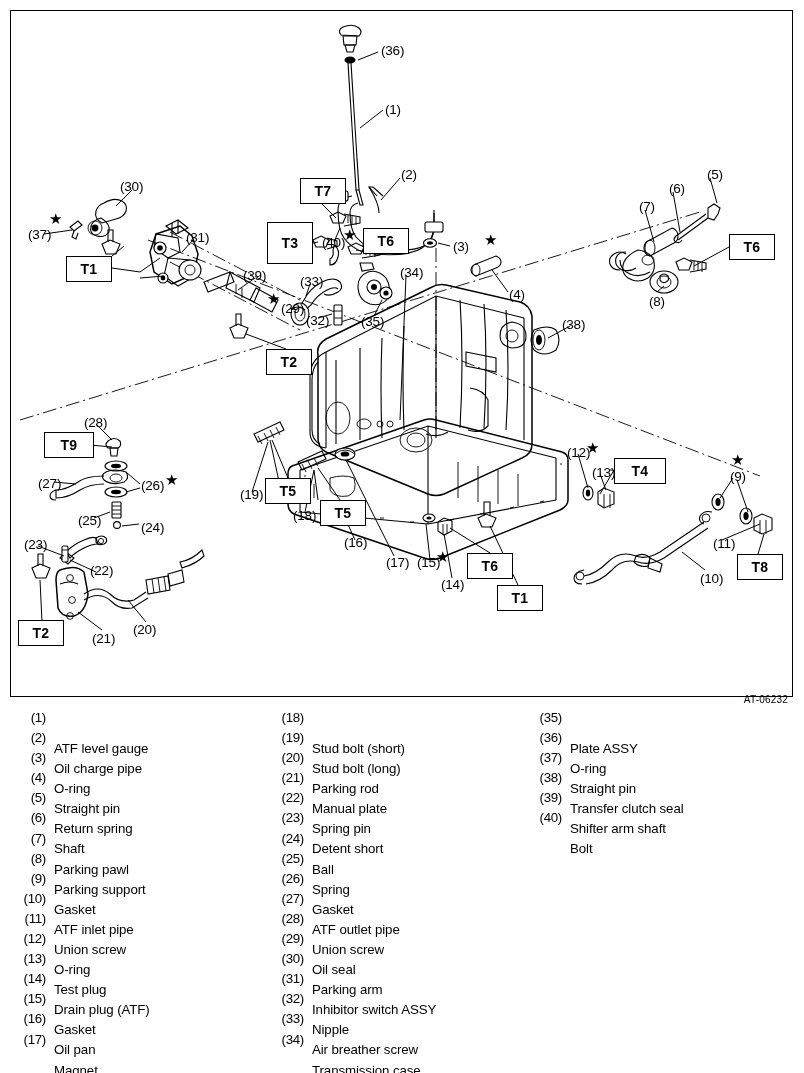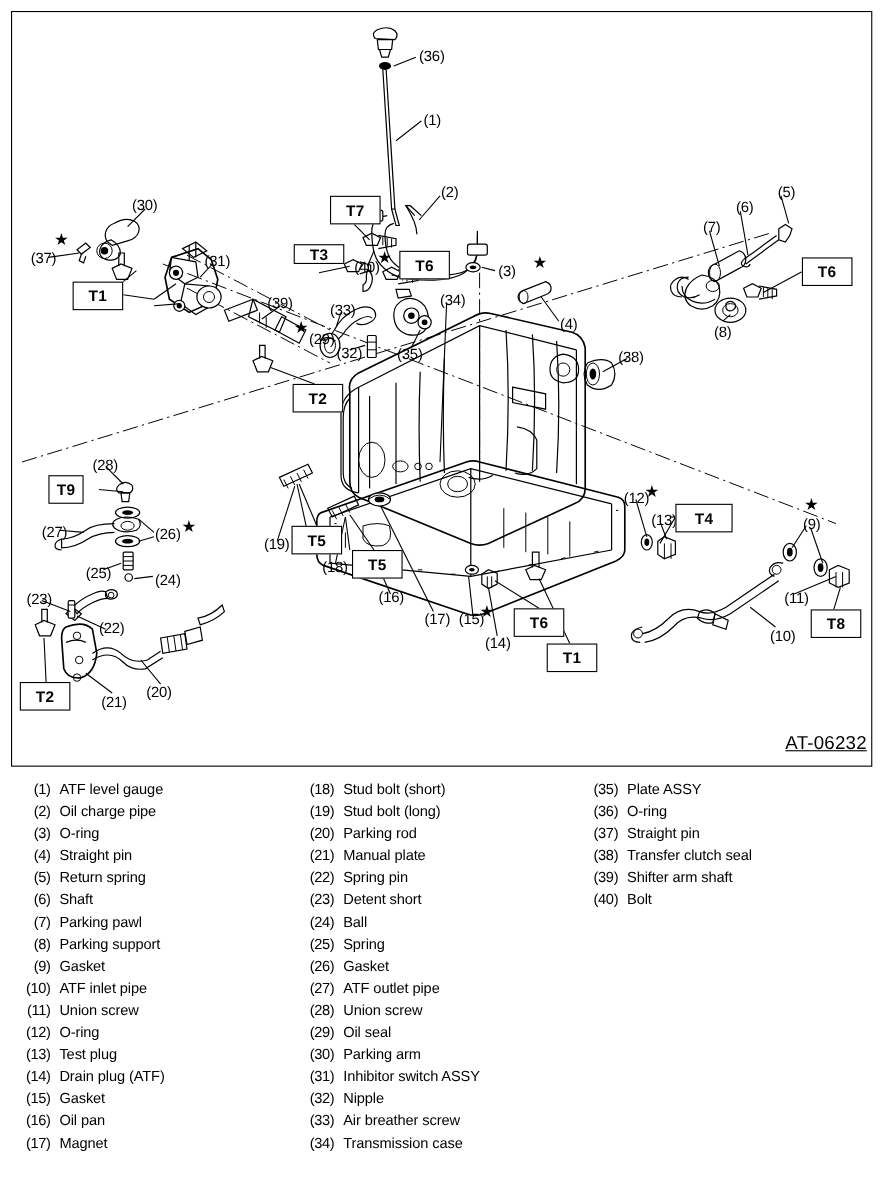--- a/index.html
+++ b/index.html
@@ -26,35 +26,35 @@
     position:absolute;font-size:15px;line-height:1;
   }
   
   .tbox{
     position:absolute;border:1.5px solid #000;background:#fff;
     font-size:14px;font-weight:bold;display:flex;align-items:center;
     justify-content:center;box-sizing:border-box;letter-spacing:0.3px;
   }
   
   #drawing-ref{
-    position:absolute;right:16px;top:666px;font-size:17px;letter-spacing:0.2px;text-decoration:underline;
+    position:absolute;right:16px;top:694px;font-size:10px;letter-spacing:0.2px;
   }
 
   
   #legend{position:absolute;left:0;top:708px;width:804px;}
   .legend-col{position:absolute;top:0;}
   #legend-col-1{left:10px;}
   #legend-col-2{left:268px;}
   #legend-col-3{left:526px;}
   .legend-row{
     height:20.1px;display:flex;align-items:flex-start;
     font-size:13.3px;line-height:20.1px;white-space:nowrap;
   }
   .legend-num{width:36px;text-align:right;flex:none;letter-spacing:-0.3px;}
-  .legend-label{margin-left:8px;letter-spacing:-0.1px;}
+  .legend-label{margin-left:8px;letter-spacing:-0.1px;margin-top:31px;}
 </style>
 </head>
 <body>
 
 <div id="page">
 
   <div id="diagram-frame"></div>
 
   <svg id="diagram-svg" viewBox="0 0 804 710">
     <defs>
@@ -464,26 +464,26 @@
       <div class="star" style="left: 484px; top: 232px;">★</div>
       <div class="star" style="left: 267px; top: 291px;">★</div>
       <div class="star" style="left: 165px; top: 472px;">★</div>
       <div class="star" style="left: 586px; top: 440px;">★</div>
       <div class="star" style="left: 731px; top: 452px;">★</div>
       <div class="star" style="left: 436px; top: 549px;">★</div>
     </div>
 
   <div id="tbox-layer">
       <div class="tbox" style="left: 300px; top: 178px; width: 46px; height: 26px;">T7</div>
-      <div class="tbox" style="left: 267px; top: 222px; width: 46px; height: 18px;">T3</div>
+      <div class="tbox" style="left: 267px; top: 222px; width: 46px; height: 42px;">T3</div>
       <div class="tbox" style="left: 363px; top: 228px; width: 46px; height: 26px;">T6</div>
       <div class="tbox" style="left: 729px; top: 234px; width: 46px; height: 26px;">T6</div>
       <div class="tbox" style="left: 66px; top: 256px; width: 46px; height: 26px;">T1</div>
       <div class="tbox" style="left: 266px; top: 349px; width: 46px; height: 26px;">T2</div>
-      <div class="tbox" style="left: 44px; top: 432px; width: 32px; height: 26px; text-align: right;">T9</div>
+      <div class="tbox" style="left: 44px; top: 432px; width: 50px; height: 26px; text-align: right;">T9</div>
       <div class="tbox" style="left: 265px; top: 478px; width: 46px; height: 26px;">T5</div>
       <div class="tbox" style="left: 320px; top: 500px; width: 46px; height: 26px;">T5</div>
       <div class="tbox" style="left: 614px; top: 458px; width: 52px; height: 26px;">T4</div>
       <div class="tbox" style="left: 467px; top: 553px; width: 46px; height: 26px;">T6</div>
       <div class="tbox" style="left: 497px; top: 585px; width: 46px; height: 26px;">T1</div>
       <div class="tbox" style="left: 737px; top: 554px; width: 46px; height: 26px;">T8</div>
       <div class="tbox" style="left: 18px; top: 620px; width: 46px; height: 26px;">T2</div>
     </div>
 
   <div id="drawing-ref">AT-06232</div>

